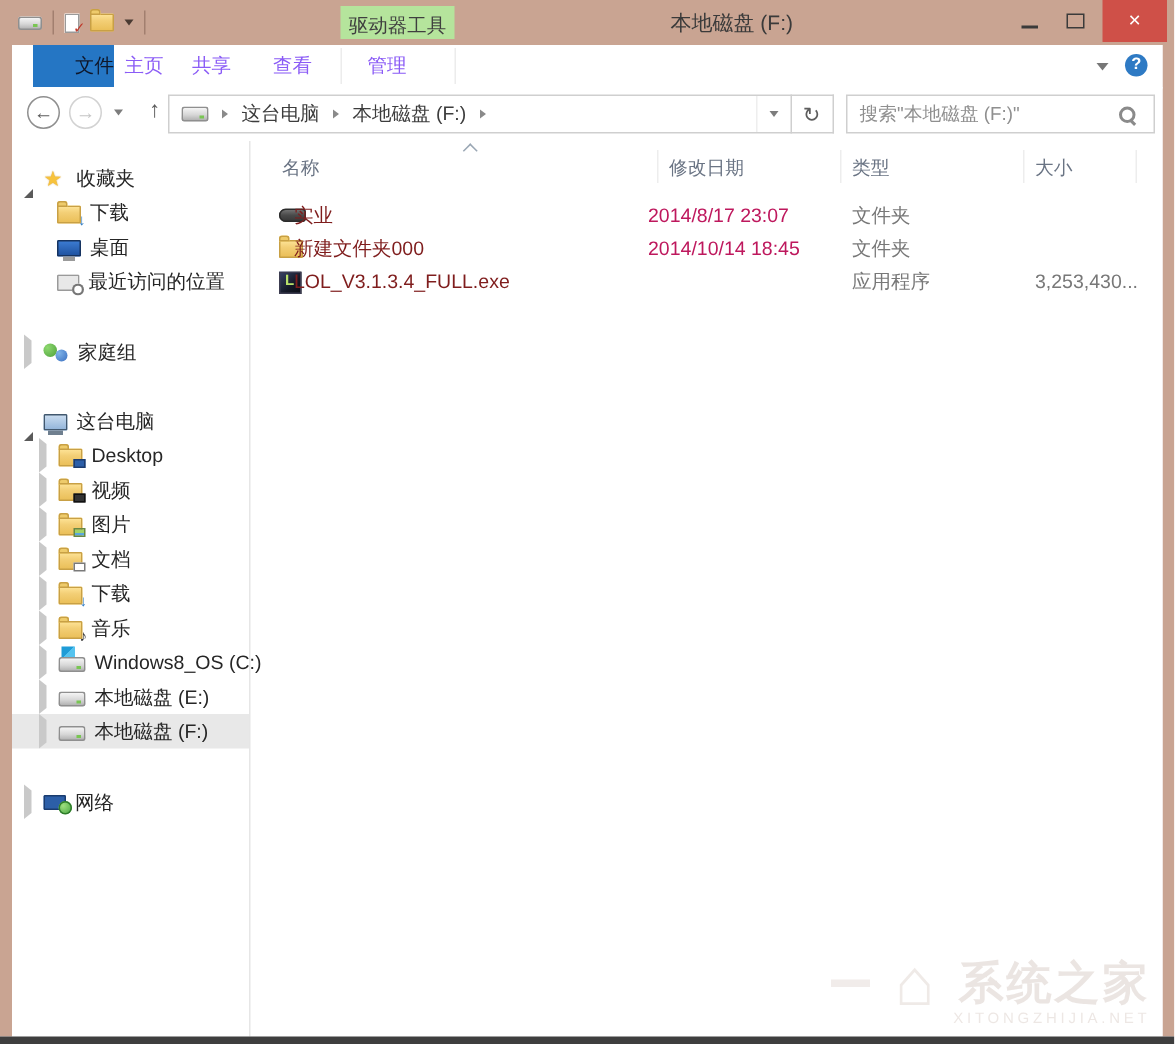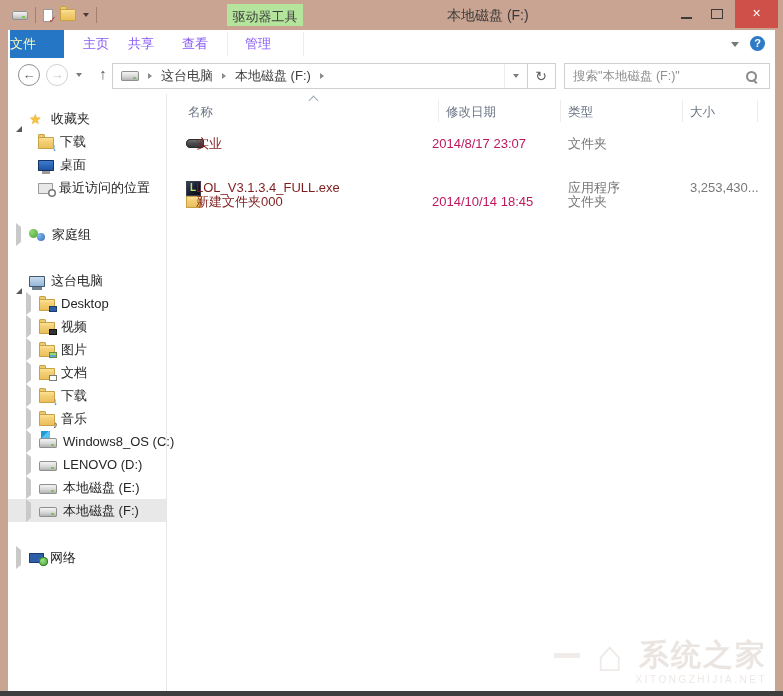--- a/index.html
+++ b/index.html
@@ -23,22 +23,22 @@
   .btn-close::after{content:"\00D7";}
 
   
   .side-l,.side-r{position:absolute;top:30px;width:8px;height:661px;background:#c9a492;}
   .side-l{left:0;} .side-r{left:775px;width:8px;}
   .bottombar{position:absolute;left:0;top:691px;width:783px;height:5px;background:#3e3e3e;}
 
   
   .tabrow{position:absolute;left:8px;top:30px;width:767px;height:28px;background:#fff;border-bottom:1px solid #ececec;}
   .tab{position:absolute;top:0;height:28px;line-height:28px;text-align:center;font-size:13px;color:#8b5cf6;}
-  .tab-file{position:absolute;left:2px;top:0;width:54px;height:28px;line-height:28px;text-align:left;
-            background:#2576c4;color:#fef9c3;font-size:13px;}
+  .tab-file{position:absolute;left:14px;top:0;width:54px;height:28px;line-height:28px;text-align:right;
+            background:#2576c4;color:#0f172a;font-size:13px;}
   .tabsep{position:absolute;top:2px;width:1px;height:24px;background:#ececec;}
   .ribbon-caret{position:absolute;right:36px;top:12px;width:0;height:0;
                 border-left:4px solid transparent;border-right:4px solid transparent;border-top:5px solid #777;}
   .help-btn{position:absolute;right:10px;top:6px;width:15px;height:15px;border-radius:50%;background:#2e7ac4;
             color:#fff;font-size:11px;font-weight:bold;text-align:center;line-height:15px;}
   .help-btn::after{content:"?";}
 
   
   .navrow{position:absolute;left:8px;top:58px;width:767px;height:36px;background:#fff;}
   .navbtn{position:absolute;top:6px;width:20px;height:20px;border-radius:50%;border:1px solid #8f8f8f;
@@ -283,25 +283,20 @@
         <span class="lbl">音乐</span>
       </div>
       <div class="trow p">
         <span class="exp"><span class="xc"></span></span>
         <span class="ico i-drive i-drive-win"></span>
         <span class="lbl">Windows8_OS (C:)</span>
       </div>
       <div class="trow p">
         <span class="exp"><span class="xc"></span></span>
         <span class="ico i-drive"></span>
-        <span class="lbl">LENOVO (D:)</span>
-      </div>
-      <div class="trow p">
-        <span class="exp"><span class="xc"></span></span>
-        <span class="ico i-drive"></span>
         <span class="lbl">本地磁盘 (E:)</span>
       </div>
       <div class="trow p sel">
         <span class="exp"><span class="xc"></span></span>
         <span class="ico i-drive"></span>
         <span class="lbl">本地磁盘 (F:)</span>
       </div>
       <div class="sp24"></div>
       <div class="trow g">
         <span class="exp"><span class="xc"></span></span>
@@ -323,21 +318,21 @@
       <div class="hsep" style="left:515px;"></div>
       <div class="hsep" style="left:590px;"></div>
 
       <div class="frow" style="top:39px;">
         <span class="ico i-folder-dark c-icon"></span>
         <span class="fcell c-name">实业</span>
         <span class="fcell c-date">2014/8/17 23:07</span>
         <span class="fcell c-type">文件夹</span>
         <span class="fcell c-size"></span>
       </div>
-      <div class="frow" style="top:61px;margin-top:36px;">
+      <div class="frow" style="top:61px;">
         <span class="ico i-folder c-icon"></span>
         <span class="fcell c-name">新建文件夹000</span>
         <span class="fcell c-date">2014/10/14 18:45</span>
         <span class="fcell c-type">文件夹</span>
         <span class="fcell c-size"></span>
       </div>
       <div class="frow" style="top:83px;">
         <span class="ico i-exe c-icon" style="top:4px;"></span>
         <span class="fcell c-name">LOL_V3.1.3.4_FULL.exe</span>
         <span class="fcell c-type">应用程序</span>

